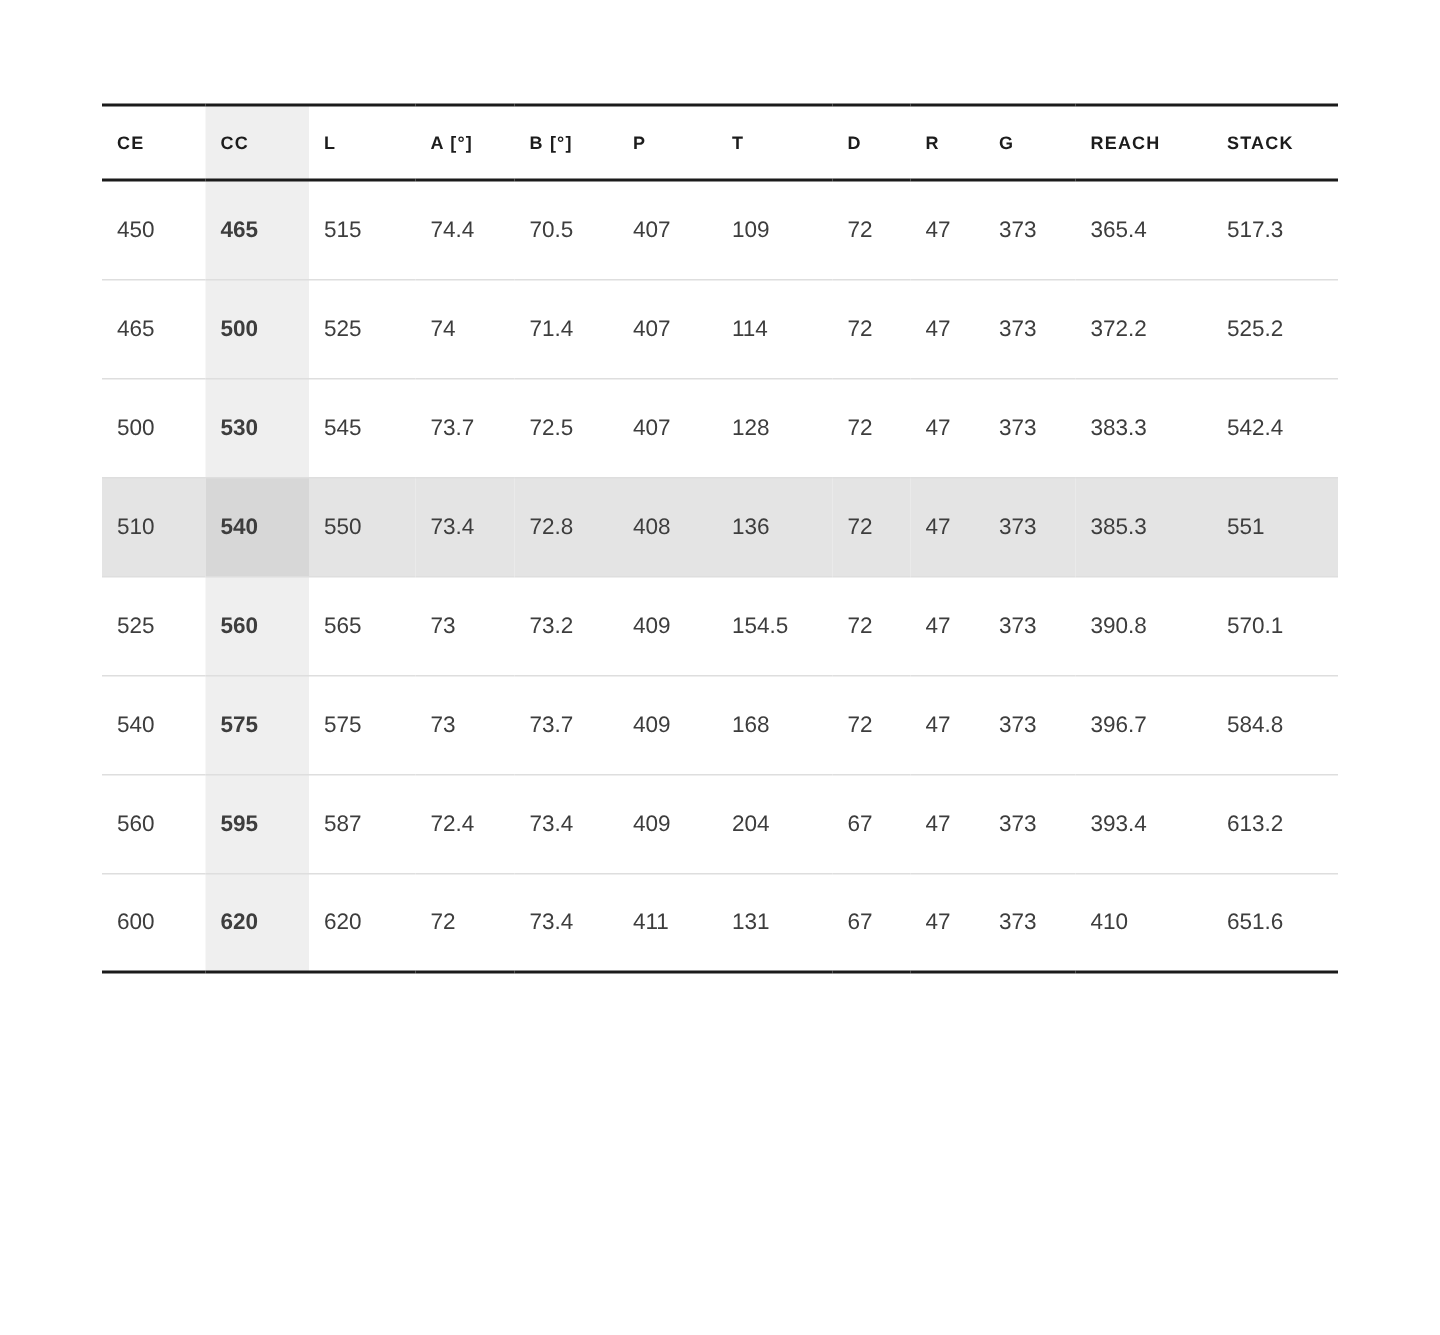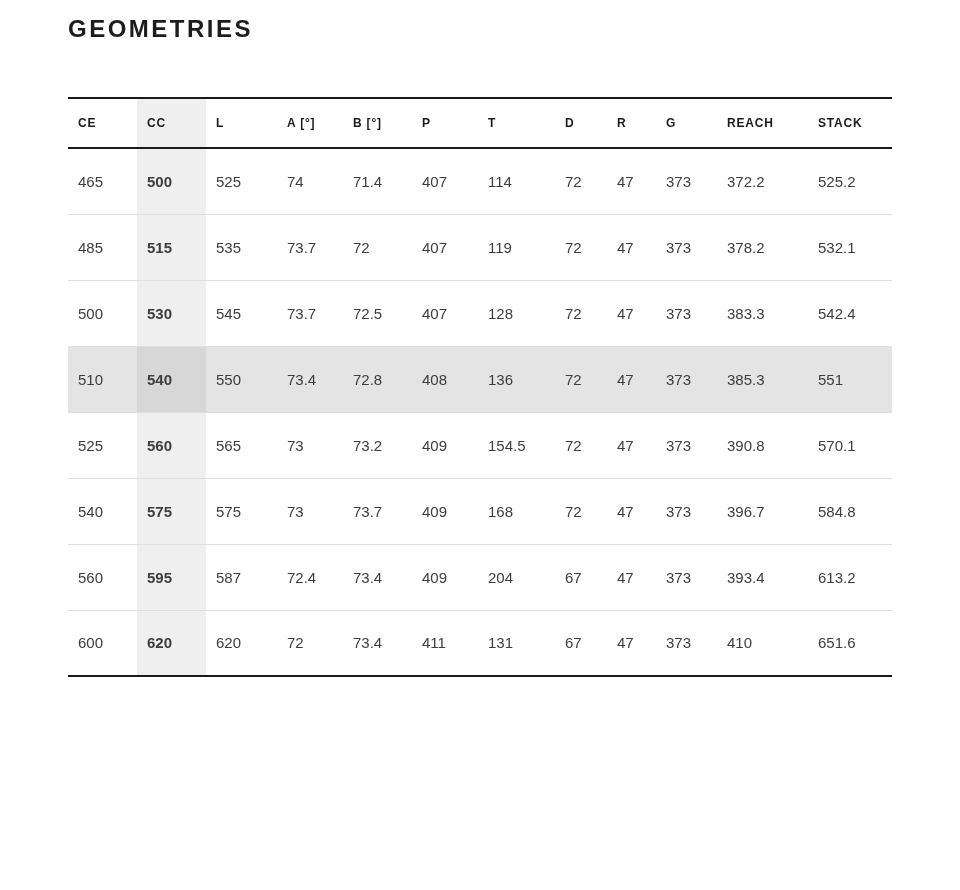--- a/index.html
+++ b/index.html
@@ -67,21 +67,20 @@
     margin-left: 44px;
   }
   tr.hl-row td.shade-col {
     background: var(--cross-shade, #d7d7d7);
   }
 </style>
 </head>
 <body>
 
 <div class="page">
-  <h1 class="page-title">GEOMETRIES</h1>
 
   <table class="geo-table">
     <colgroup>
       <col style="width:69px">
       <col style="width:69px">
       <col style="width:71px">
       <col style="width:66px">
       <col style="width:69px">
       <col style="width:66px">
       <col style="width:77px">
@@ -102,46 +101,46 @@
           <th>T</th>
           <th>D</th>
           <th>R</th>
           <th>G</th>
           <th>REACH</th>
           <th>STACK</th>
         </tr>
     </thead>
     <tbody>
         <tr>
+          <td>450</td>
+          <td class="shade-col">465</td>
+          <td>515</td>
+          <td>74.4</td>
+          <td>70.5</td>
+          <td>407</td>
+          <td>109</td>
+          <td>72</td>
+          <td>47</td>
+          <td>373</td>
+          <td>365.4</td>
+          <td>517.3</td>
+        </tr>
+        <tr>
           <td>465</td>
           <td class="shade-col">500</td>
           <td>525</td>
           <td>74</td>
           <td>71.4</td>
           <td>407</td>
           <td>114</td>
           <td>72</td>
           <td>47</td>
           <td>373</td>
           <td>372.2</td>
           <td>525.2</td>
-        </tr>
-        <tr>
-          <td>485</td>
-          <td class="shade-col">515</td>
-          <td>535</td>
-          <td>73.7</td>
-          <td>72</td>
-          <td>407</td>
-          <td>119</td>
-          <td>72</td>
-          <td>47</td>
-          <td>373</td>
-          <td>378.2</td>
-          <td>532.1</td>
         </tr>
         <tr>
           <td>500</td>
           <td class="shade-col">530</td>
           <td>545</td>
           <td>73.7</td>
           <td>72.5</td>
           <td>407</td>
           <td>128</td>
           <td>72</td>

